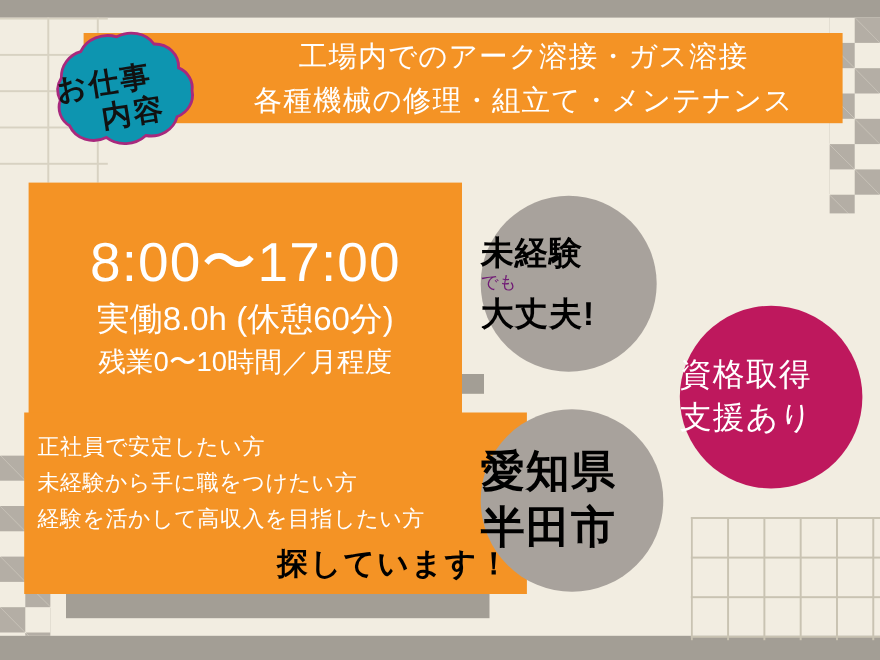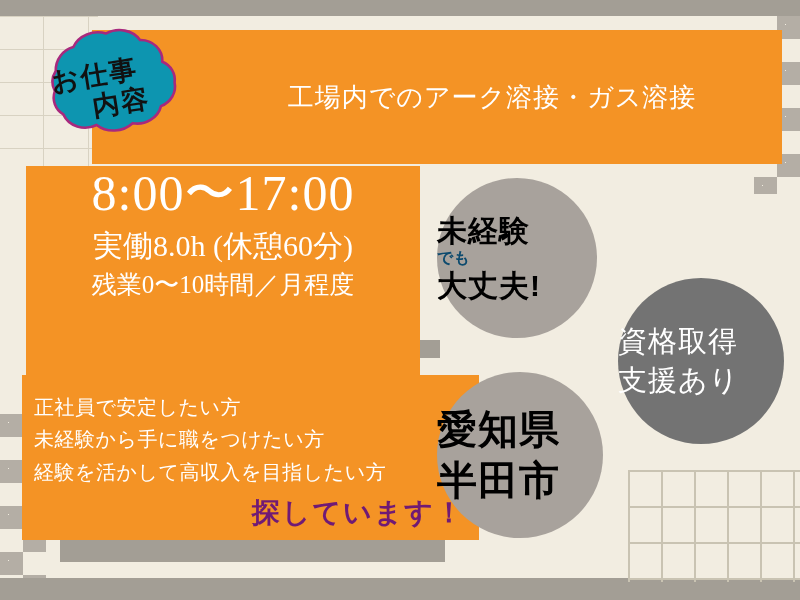--- a/index.html
+++ b/index.html
@@ -86,24 +86,24 @@
   .checker-left {
     left: -23px;
     top: 414px;
     width: 69px;
     height: 164px;
   }
 
   
   .header-banner {
     position: absolute;
-    left: 92px;
+    left: 76px;
     top: 30px;
     width: 690px;
-    height: 134px;
+    height: 82px;
     background: #f49325;
     display: flex;
     flex-direction: column;
     align-items: center;
     justify-content: center;
   }
   .header-line {
     color: #ffffff;
     font-size: 26px;
     line-height: 1.55;
@@ -159,21 +159,21 @@
   .hours-block {
     position: absolute;
     left: 26px;
     top: 166px;
     width: 394px;
     height: 224px;
     background: #f49325;
     display: flex;
     flex-direction: column;
     align-items: center;
-    font-family: Liberation Serif, serif;
+    justify-content: center;
   }
   .hours-main {
     color: #ffffff;
     font-size: 50px;
     line-height: 1.1;
     letter-spacing: 1px;
     margin-bottom: 6px;
   }
   .hours-sub {
     color: #ffffff;
@@ -207,21 +207,21 @@
     box-sizing: border-box;
   }
   .req-line {
     color: #ffffff;
     font-size: 20px;
     line-height: 1.62;
     letter-spacing: 0.5px;
     white-space: nowrap;
   }
   .req-cta {
-    color: #701a75;
+    color: #000000;
     font-size: 28px;
     font-weight: bold;
     letter-spacing: 2px;
     text-align: right;
     padding-right: 14px;
     margin-top: 6px;
   }
 
   
   .circle {
@@ -240,22 +240,22 @@
     background: #a8a29c;
   }
   .circle-exp .big {
     color: #000000;
     font-weight: bold;
     font-size: 30px;
     line-height: 1.1;
     letter-spacing: 1px;
   }
   .circle-exp .small {
-    color: #0c4a6e;
-    font-weight: bold;
+    color: #701a75;
+    font-weight: normal;
     font-size: 16px;
     line-height: 1.3;
     margin: 1px 0;
   }
   .circle-loc {
     left: 437px;
     top: 372px;
     width: 166px;
     height: 166px;
     background: #a8a29c;
@@ -265,21 +265,21 @@
     font-weight: bold;
     font-size: 40px;
     line-height: 1.28;
     letter-spacing: 1px;
   }
   .circle-cert {
     left: 618px;
     top: 278px;
     width: 166px;
     height: 166px;
-    background: #737373;
+    background: #be185d;
   }
   .circle-cert span {
     color: #ffffff;
     font-size: 29px;
     line-height: 1.35;
     letter-spacing: 1px;
   }
 </style>
 </head>
 <body>
@@ -290,20 +290,21 @@
   <div class="bar-bottom"></div>
 
   <div class="grid-tl"></div>
   <div class="grid-br"></div>
 
   <div class="checker checker-tr"></div>
   <div class="checker checker-left"></div>
 
   <div class="header-banner">
     <div class="header-line">工場内でのアーク溶接・ガス溶接</div>
+    <div class="header-line">各種機械の修理・組立て・メンテナンス</div>
   </div>
 
   <div class="cloud-badge">
     <svg width="172" height="128" viewBox="0 0 172 128">
       <g transform="rotate(-6 86 64)">
         <path d="M40 40
                  a24 24 0 0 1 20 -22
                  a26 23 0 0 1 34 -10
                  a25 22 0 0 1 33 10
                  a22 21 0 0 1 20 24

